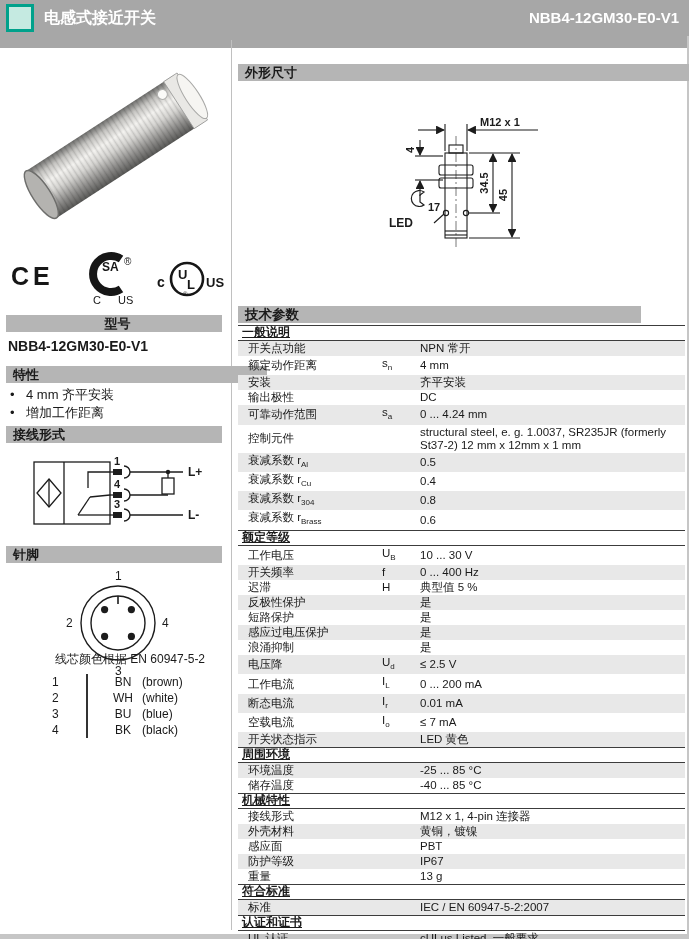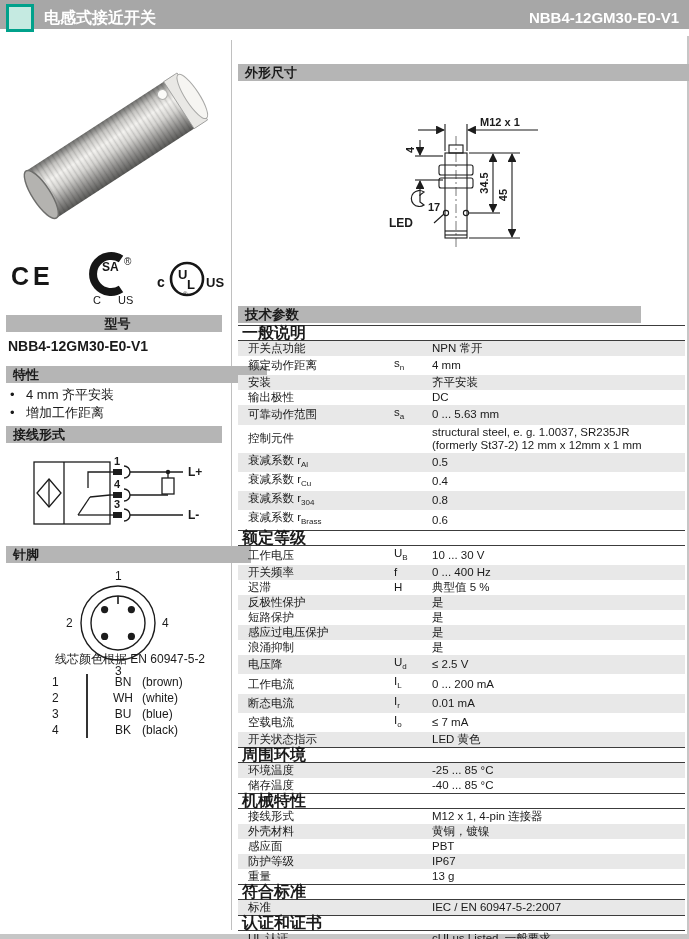--- a/index.html
+++ b/index.html
@@ -2,21 +2,21 @@
 <html><head>
 <meta charset="utf-8">
 <style>
   html,body{margin:0;padding:0;background:#ededed;}
   .page{position:relative;width:689px;height:939px;background:#ffffff;overflow:hidden;
         font-family:"Liberation Sans","DejaVu Sans",sans-serif;color:#1a1a1a;}
   .edge-right{position:absolute;right:0;top:36px;width:2px;height:903px;background:#c6c6c6;}
   .edge-bottom{position:absolute;left:0;bottom:0;width:100%;height:5px;background:#c6c6c6;}
 
   
-  .hdr{position:absolute;top:0;left:0;width:100%;height:29px;background:#a7a7a7;}
+  .hdr{position:absolute;top:0;left:0;width:100%;height:48px;background:#a7a7a7;}
   .hdr-icon{position:absolute;left:6px;top:4px;width:28px;height:28px;background:#c5eae1;
             border:3px solid #00a18b;box-sizing:border-box;}
   .hdr-title{position:absolute;left:44px;top:8px;font-size:16px;font-weight:bold;color:#fff;}
   .hdr-pn{position:absolute;right:10px;top:9px;font-size:15px;font-weight:bold;color:#fff;}
 
   .vdiv{position:absolute;left:231px;top:40px;width:1px;height:890px;background:#c0c0c0;}
 
   .sbar{position:absolute;background:#b5b5b5;font-weight:bold;font-size:13px;height:17px;
         line-height:17px;padding-left:7px;box-sizing:border-box;}
   .abs{position:absolute;}
@@ -27,26 +27,26 @@
   .feat-item .blt{display:inline-block;width:16px;}
   .pin-note{position:absolute;left:55px;top:651px;font-size:12px;}
   .pin-table{position:absolute;left:0;top:674px;width:231px;}
   .pt-row{display:flex;height:16px;font-size:12px;align-items:center;}
   .pt-no{width:34px;padding-left:52px;flex:none;}
   .pt-sep{width:2px;height:16px;background:#333;flex:none;}
   .pt-code{width:38px;padding-left:16px;flex:none;text-align:center;}
 
   
   .tech-table{position:absolute;left:238px;top:325px;width:447px;}
-  .t-sec{font-weight:bold;font-size:16px;border-top:1px solid #3c3c3c;border-bottom:1px solid #3c3c3c;
-         padding:0 0 1px 4px;line-height:13px;}
+  .t-sec{font-weight:bold;font-size:12px;border-top:1px solid #3c3c3c;border-bottom:1px solid #3c3c3c;
+         padding:0 0 1px 4px;line-height:13px;text-decoration:underline;}
   .t-row{display:flex;font-size:11.5px;line-height:13px;padding:1px 0;align-items:center;}
   .t-row.shaded{background:#e8e8e8;}
   .t-label{width:134px;padding-left:10px;flex:none;}
-  .t-sym{width:38px;flex:none;margin-left:12px;}
+  .t-sym{width:38px;flex:none;}
   .t-val{flex:1;padding-right:15px;border-radius:6px;}
   sub{font-size:8px;}
   svg text{font-family:"Liberation Sans","DejaVu Sans",sans-serif;}
 </style>
 </head>
 <body>
 
 <div class="page">
 
   <div class="hdr">
@@ -140,21 +140,21 @@
     <rect x="93" y="44" width="9" height="6" fill="#1c1c1c"></rect>
     <rect x="93" y="64" width="9" height="6" fill="#1c1c1c"></rect>
     <circle cx="148" cy="24" r="2.2" fill="#1c1c1c"></circle>
     <text x="94" y="17" font-size="11" font-weight="bold" fill="#1c1c1c">1</text>
     <text x="94" y="40" font-size="11" font-weight="bold" fill="#1c1c1c">4</text>
     <text x="94" y="60" font-size="11" font-weight="bold" fill="#1c1c1c">3</text>
     <text x="168" y="28" font-size="12" font-weight="bold" fill="#1c1c1c">L+</text>
     <text x="168" y="71" font-size="12" font-weight="bold" fill="#1c1c1c">L-</text>
   </svg>
 
-  <div class="sbar" style="left:6px;top:546px;width:245px;">针脚</div>
+  <div class="sbar" style="left:6px;top:546px;width:216px;">针脚</div>
   <svg class="abs" style="left:38px;top:566px;" width="160" height="115" viewBox="0 0 160 115">
     <circle cx="80" cy="57" r="37" stroke="#1c1c1c" stroke-width="1.4" fill="none"></circle>
     <circle cx="80" cy="57" r="27" stroke="#1c1c1c" stroke-width="1.4" fill="none"></circle>
     <line x1="80" y1="30" x2="80" y2="38" stroke="#1c1c1c" stroke-width="1.6"></line>
     <circle cx="66.6" cy="43.6" r="3.6" fill="#1c1c1c"></circle>
     <circle cx="93.4" cy="43.6" r="3.6" fill="#1c1c1c"></circle>
     <circle cx="66.6" cy="70.4" r="3.6" fill="#1c1c1c"></circle>
     <circle cx="93.4" cy="70.4" r="3.6" fill="#1c1c1c"></circle>
     <text x="77" y="14" font-size="12" fill="#1c1c1c">1</text>
     <text x="28" y="61" font-size="12" fill="#1c1c1c">2</text>
@@ -257,21 +257,21 @@
         <span class="t-val">齐平安装</span>
       </div>
       <div class="t-row">
         <span class="t-label">输出极性</span>
         <span class="t-sym"></span>
         <span class="t-val">DC</span>
       </div>
       <div class="t-row shaded">
         <span class="t-label">可靠动作范围</span>
         <span class="t-sym">s<sub>a</sub></span>
-        <span class="t-val">0 ... 5.63 mm</span>
+        <span class="t-val">0 ... 4.24 mm</span>
       </div>
       <div class="t-row">
         <span class="t-label">控制元件</span>
         <span class="t-sym"></span>
         <span class="t-val">structural steel, e. g. 1.0037, SR235JR (formerly St37-2) 12 mm x 12mm x 1 mm</span>
       </div>
       <div class="t-row shaded">
         <span class="t-label">衰减系数 r<sub>Al</sub></span>
         <span class="t-sym"></span>
         <span class="t-val">0.5</span>

